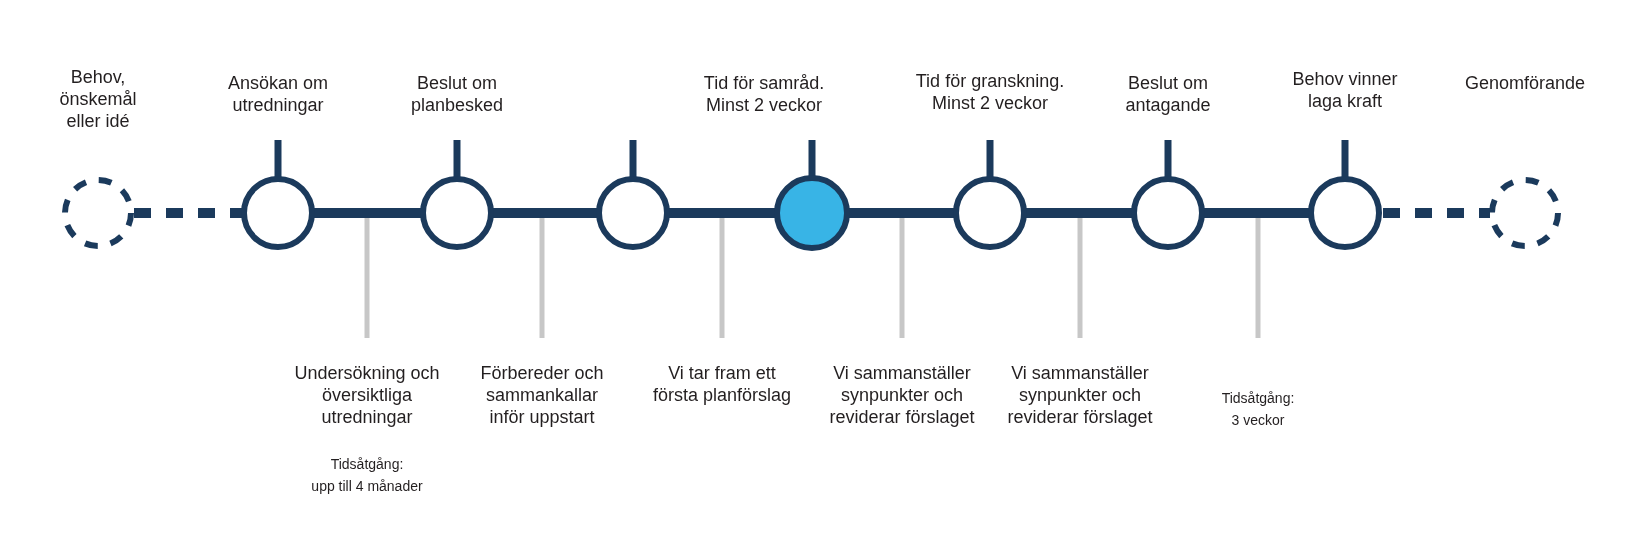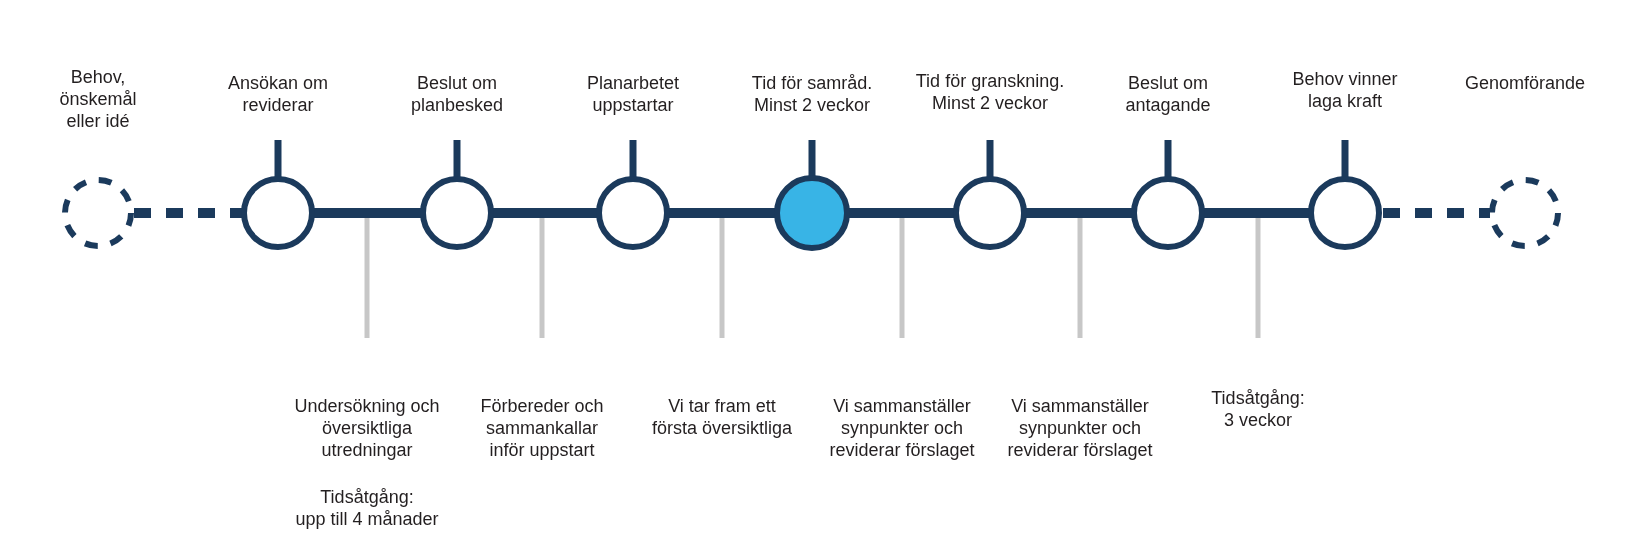--- a/index.html
+++ b/index.html
@@ -28,25 +28,24 @@
     top: 362px;
     transform: translateX(-50%);
     width: 240px;
     text-align: center;
   }
   .phase-text {
     white-space: pre-line;
     font-size: 18px;
     line-height: 22px;
     color: #231f20;
-    margin-top: 33px;
   }
   .phase-duration {
     white-space: pre-line;
-    font-size: 18px;
+    font-size: 14px;
     line-height: 22px;
     color: #231f20;
     margin-top: 25px;
   }
 </style>
 </head>
 <body>
 
 <div class="stage">
 
@@ -82,26 +81,24 @@
     <circle cx="1168" cy="213" r="34" stroke-width="6" stroke="#1b3a5c" fill="#ffffff"></circle>
     <circle cx="1345" cy="213" r="34" stroke-width="6" stroke="#1b3a5c" fill="#ffffff"></circle>
 
     <circle cx="812" cy="213" r="35" stroke-width="6" stroke="#1b3a5c" fill="#38b4e6"></circle>
   </svg>
 
   <div class="top-label" style="left:98px;  top:66px;">Behov,
 önskemål
 eller idé</div>
   <div class="top-label" style="left:278px; top:72px;">Ansökan om
-reviderar</div>
+utredningar</div>
   <div class="top-label" style="left:457px; top:72px;">Beslut om
 planbesked</div>
-  <div class="top-label" style="left:633px; top:72px;">Planarbetet
-uppstartar</div>
-  <div class="top-label" style="left:812px; top:72px;">Tid för samråd.
+  <div class="top-label" style="left:764px; top:72px;">Tid för samråd.
 Minst 2 veckor</div>
   <div class="top-label" style="left:990px; top:70px;">Tid för granskning.
 Minst 2 veckor</div>
   <div class="top-label" style="left:1168px;top:72px;">Beslut om
 antagande</div>
   <div class="top-label" style="left:1345px;top:68px;">Behov vinner
 laga kraft</div>
   <div class="top-label" style="left:1525px;top:72px;">Genomförande</div>
 
   <div class="phase" style="left:367px;">
@@ -111,21 +108,21 @@
     <div class="phase-duration">Tidsåtgång:
 upp till 4 månader</div>
   </div>
   <div class="phase" style="left:542px;text-align:center;">
     <div class="phase-text">Förbereder och
 sammankallar
 inför uppstart</div>
   </div>
   <div class="phase" style="left:722px;">
     <div class="phase-text">Vi tar fram ett
-första översiktliga</div>
+första planförslag</div>
   </div>
   <div class="phase" style="left:902px;">
     <div class="phase-text">Vi sammanställer
 synpunkter och
 reviderar förslaget</div>
   </div>
   <div class="phase" style="left:1080px;">
     <div class="phase-text">Vi sammanställer
 synpunkter och
 reviderar förslaget</div>

